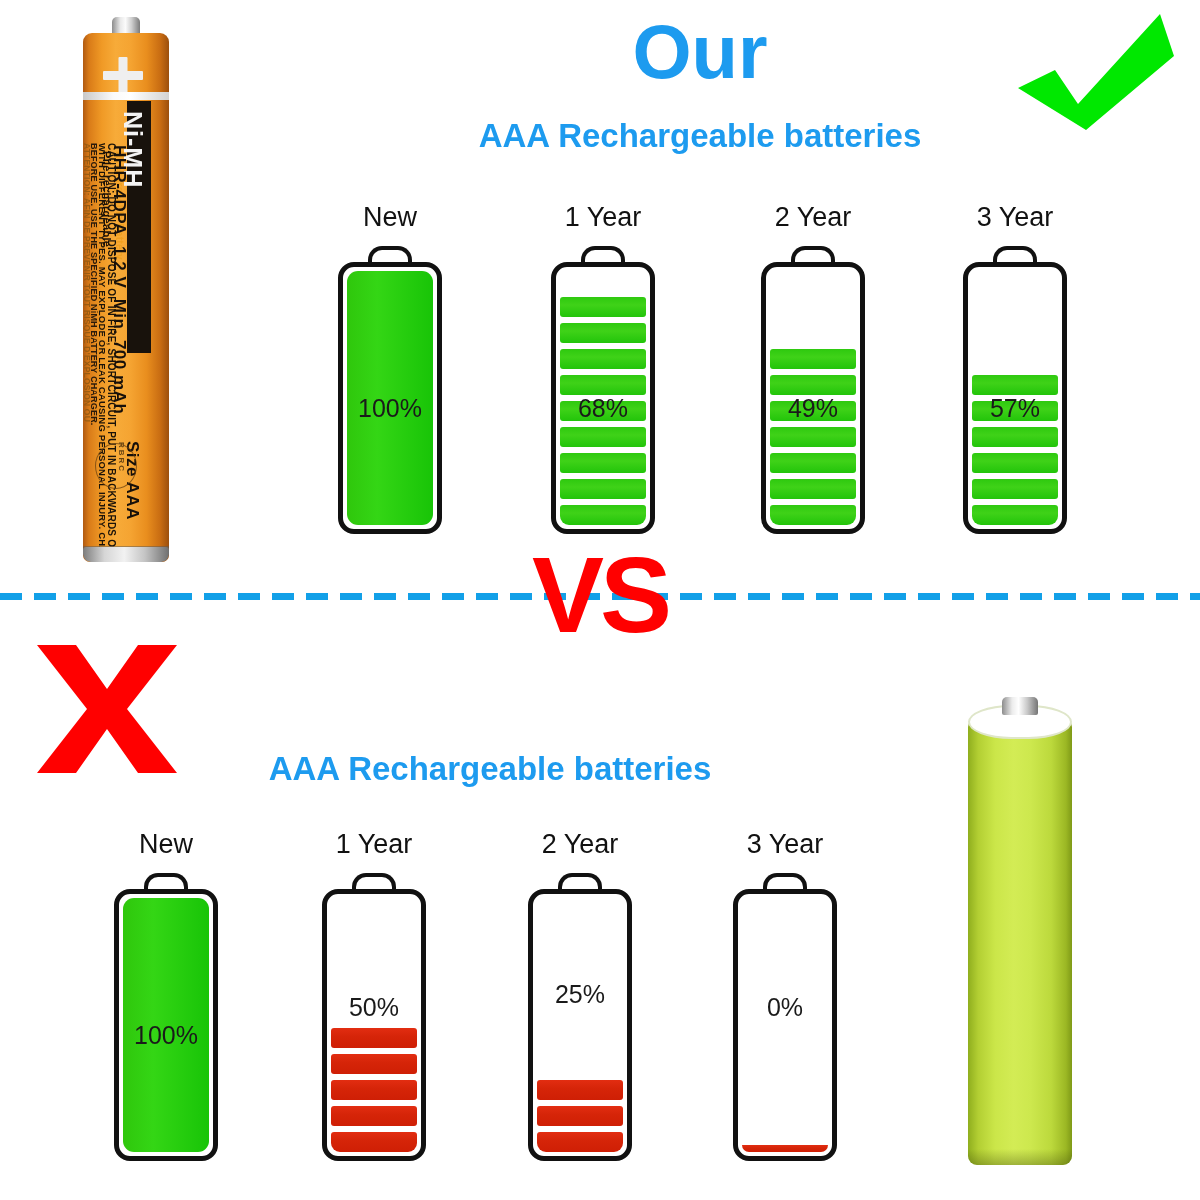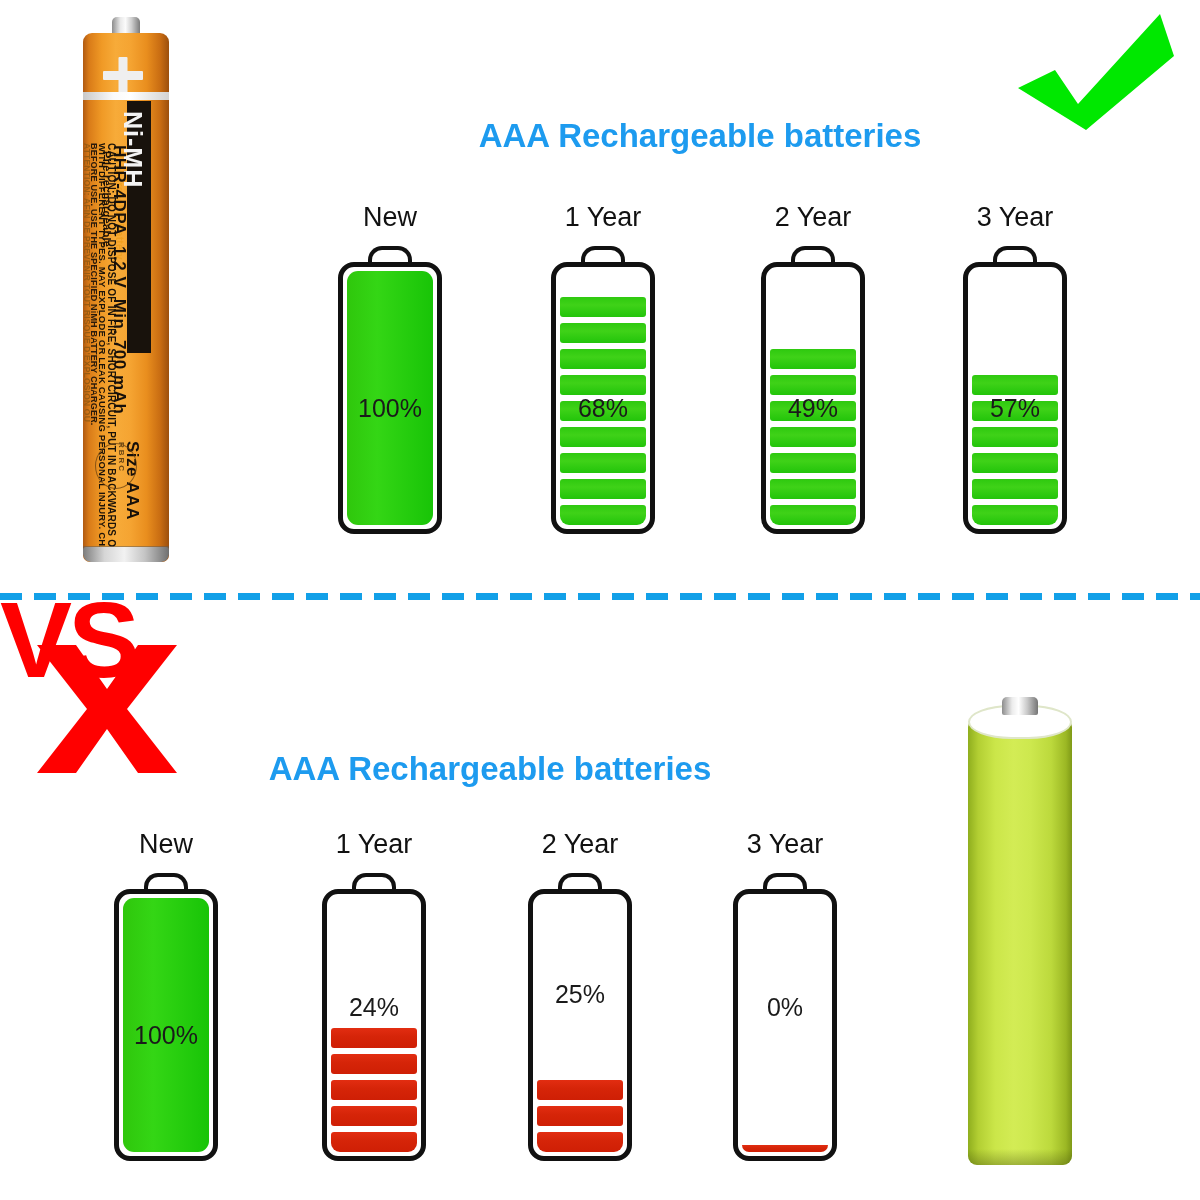--- a/index.html
+++ b/index.html
@@ -14,27 +14,26 @@
 
   
   .divider{
     position:absolute;left:0;top:593px;width:1200px;height:7px;
     background-image:linear-gradient(to right,#12A0E8 0 22px,transparent 22px 34px);
     background-size:34px 7px;
     background-repeat:repeat-x;
   }
   .vs{
     position:absolute;left:0;right:0;top:541px;
-    text-align:left;
+    text-align:center;
     font-size:108px;font-weight:bold;
     color:#FF0000;
     letter-spacing:-4px;
     line-height:1;
     font-family:"Liberation Sans", sans-serif;
-    margin-top:45px;
   }
 
   
   .hd-our{
     position:absolute;left:420px;top:14px;width:560px;
     text-align:center;
     font-size:76px;font-weight:bold;color:#1D9BEF;
     line-height:1;
   }
   .hd-our-sub{
@@ -275,20 +274,21 @@
       <div class="vtext t-caut4">ATTENTION: AFIN DE PREVENIR TOUT RISQUE D'EXPLOSION OU</div>
       <div class="vtext t-size">Size AAA</div>
       <div class="rbrc">
           <span>RBRC</span>
         </div>
       <div class="baseline"></div>
       <div class="base"></div>
     </div>
   </div>
 
+  <div class="hd-our">Our</div>
   <div class="hd-our-sub">AAA Rechargeable batteries</div>
 
   <svg class="checkmark" viewBox="0 0 170 120">
     <polygon points="8,76 45,58 68,92 150,2 164,44 76,118" fill="#00E800"></polygon>
   </svg>
 
   <div class="meter" id="tm0" style="left:338px;top:246px;width:104px;height:288px;">
     <div class="mlabel">New</div>
     <div class="cap"></div>
     <div class="body" style="height:272px;">
@@ -372,21 +372,21 @@
     <div class="cap"></div>
     <div class="body" style="height:272px;">
       <div class="inner">
           <div class="seg red" style="height: 20px; border-radius: 3px 3px 9px 9px;"></div>
           <div class="seg red" style="height: 20px;"></div>
           <div class="seg red" style="height: 20px;"></div>
           <div class="seg red" style="height: 20px;"></div>
           <div class="seg red" style="height: 20px;"></div>
         </div>
     </div>
-    <div class="pct" style="top:120px;">24%</div>
+    <div class="pct" style="top:120px;">50%</div>
   </div>
 
   <div class="meter" id="bm2" style="left:528px;top:873px;width:104px;height:288px;">
     <div class="mlabel">2 Year</div>
     <div class="cap"></div>
     <div class="body" style="height:272px;">
       <div class="inner">
           <div class="seg red" style="height: 20px; border-radius: 3px 3px 9px 9px;"></div>
           <div class="seg red" style="height: 20px;"></div>
           <div class="seg red" style="height: 20px;"></div>

